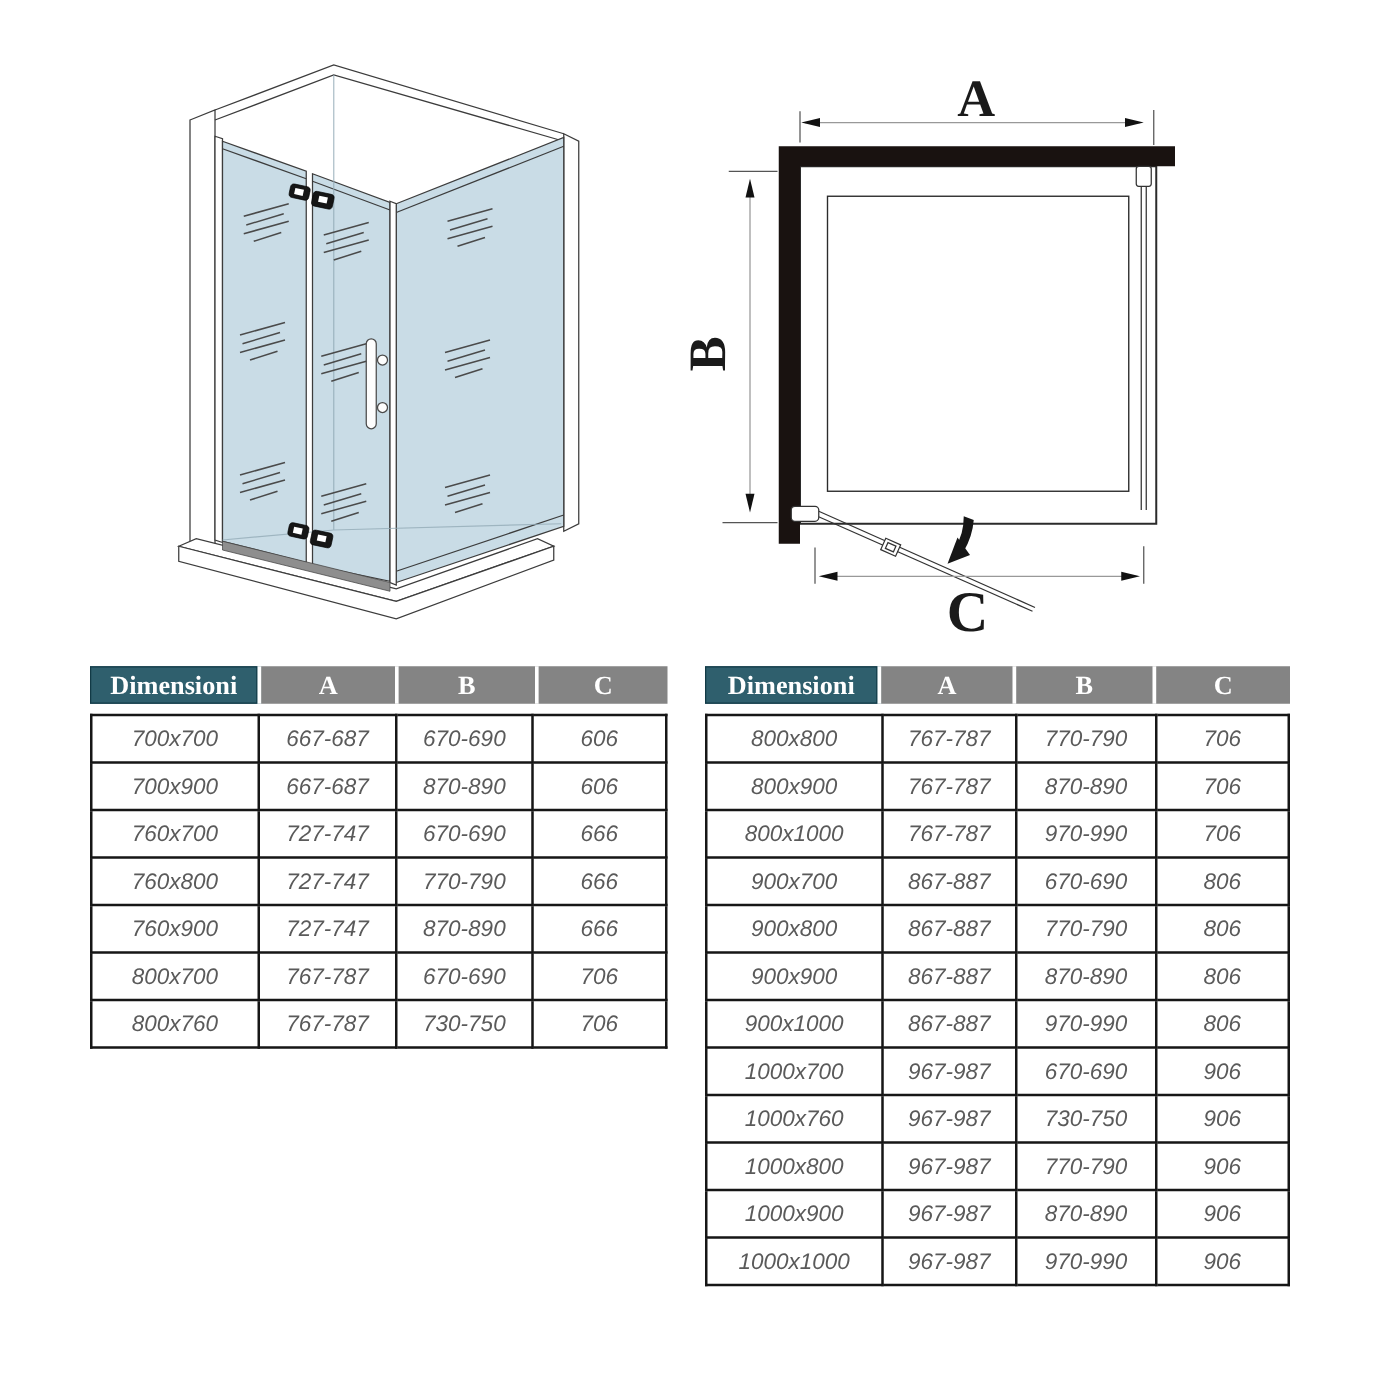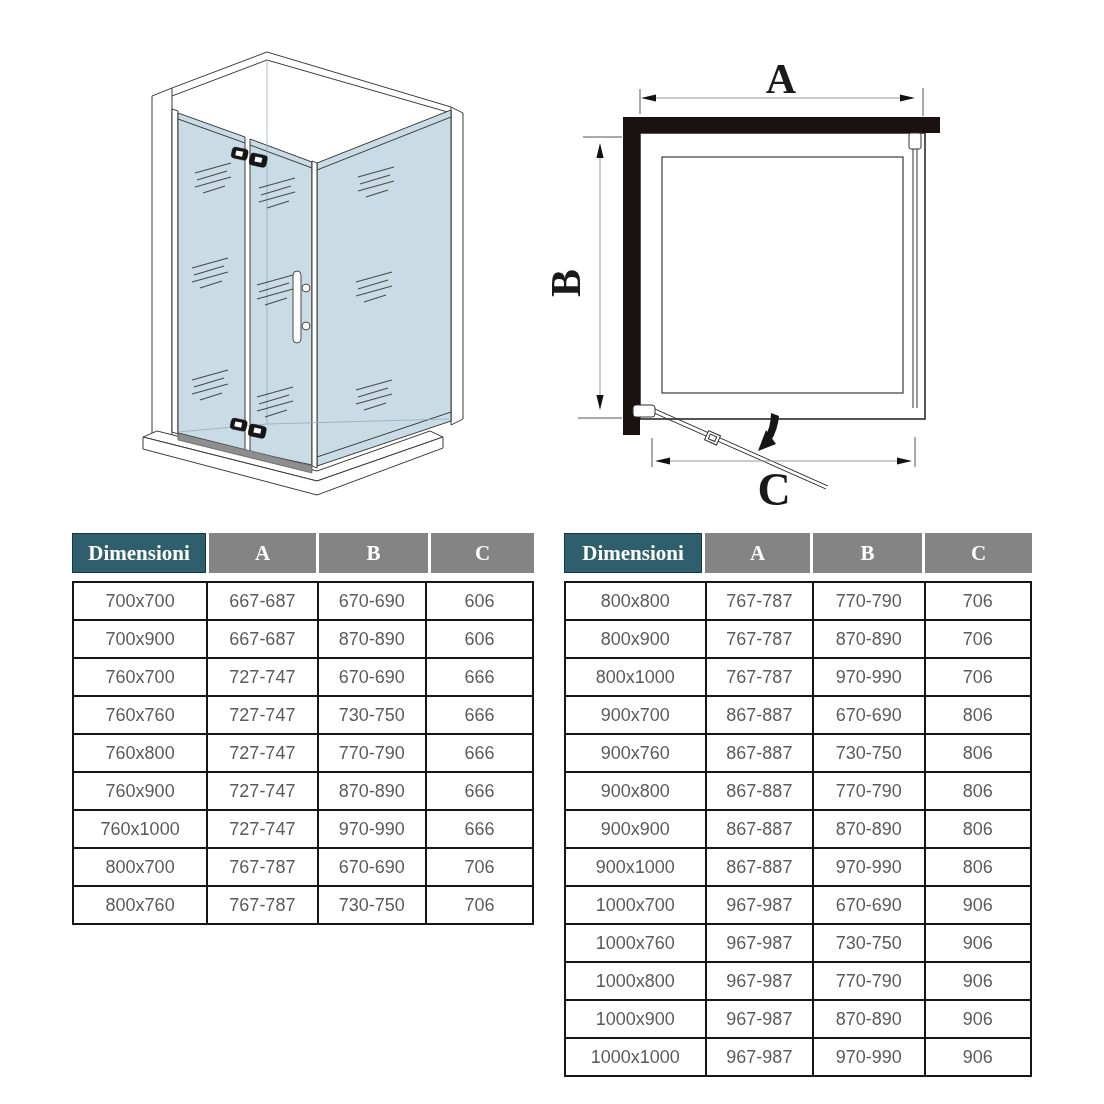--- a/index.html
+++ b/index.html
@@ -4,27 +4,27 @@
 <style>
   html,body{margin:0;padding:0;background:#fff;}
   .canvas{position:relative;width:1104px;height:1104px;background:#ffffff;overflow:hidden;
           font-family:"Liberation Sans",sans-serif;}
   svg{position:absolute;overflow:visible;}
   .glass{fill:var(--glass,#c9dce6);}
   .dimlabel{font-family:"Liberation Serif",serif;font-weight:bold;fill:#1a1a1a;}
 
   
   .spec{position:absolute;}
-  .spec .thead{display:flex;height:40px;}
+  .spec .thead{display:flex;height:30px;}
   .spec .th{box-sizing:border-box;color:#fff;font-family:"Liberation Serif",serif;font-weight:bold;
             font-size:21px;display:flex;align-items:center;justify-content:center;
             border-right:3px solid #fff;background:var(--header-gray,#848484);}
   .spec .th:last-child{border-right:none;}
   .spec .th.dim{background:var(--header-teal,#2f5f6d);box-shadow:inset 0 0 0 1px #123a46;}
-  .spec table{border-collapse:collapse;table-layout:fixed;margin-top:8px;}
+  .spec table{border-collapse:collapse;table-layout:fixed;margin-top:8px;font-style:italic;}
   .spec td{box-sizing:border-box;border:2px solid #161616;height:38px;padding:0;
            text-align:center;vertical-align:middle;font-size:18px;color:#5a5a5a;
            font-family:"Liberation Sans",sans-serif;background:#fff;}
   .tbl-left{left:72px;top:533px;width:462px;}
   .tbl-left .th:nth-child(1){width:137px;}
   .tbl-left .th:nth-child(2){width:110px;}
   .tbl-left .th:nth-child(3){width:112px;}
   .tbl-left .th:nth-child(4){width:103px;}
   .tbl-left td:nth-child(1){width:137px;}
   .tbl-left td:nth-child(2){width:114px;}
@@ -203,41 +203,29 @@
             <td>870-890</td>
             <td>606</td>
           </tr>
           <tr>
             <td>760x700</td>
             <td>727-747</td>
             <td>670-690</td>
             <td>666</td>
           </tr>
           <tr>
-            <td>760x760</td>
-            <td>727-747</td>
-            <td>730-750</td>
-            <td>666</td>
-          </tr>
-          <tr>
             <td>760x800</td>
             <td>727-747</td>
             <td>770-790</td>
             <td>666</td>
           </tr>
           <tr>
             <td>760x900</td>
             <td>727-747</td>
             <td>870-890</td>
-            <td>666</td>
-          </tr>
-          <tr>
-            <td>760x1000</td>
-            <td>727-747</td>
-            <td>970-990</td>
             <td>666</td>
           </tr>
           <tr>
             <td>800x700</td>
             <td>767-787</td>
             <td>670-690</td>
             <td>706</td>
           </tr>
           <tr>
             <td>800x760</td>
@@ -276,26 +264,20 @@
             <td>970-990</td>
             <td>706</td>
           </tr>
           <tr>
             <td>900x700</td>
             <td>867-887</td>
             <td>670-690</td>
             <td>806</td>
           </tr>
           <tr>
-            <td>900x760</td>
-            <td>867-887</td>
-            <td>730-750</td>
-            <td>806</td>
-          </tr>
-          <tr>
             <td>900x800</td>
             <td>867-887</td>
             <td>770-790</td>
             <td>806</td>
           </tr>
           <tr>
             <td>900x900</td>
             <td>867-887</td>
             <td>870-890</td>
             <td>806</td>

